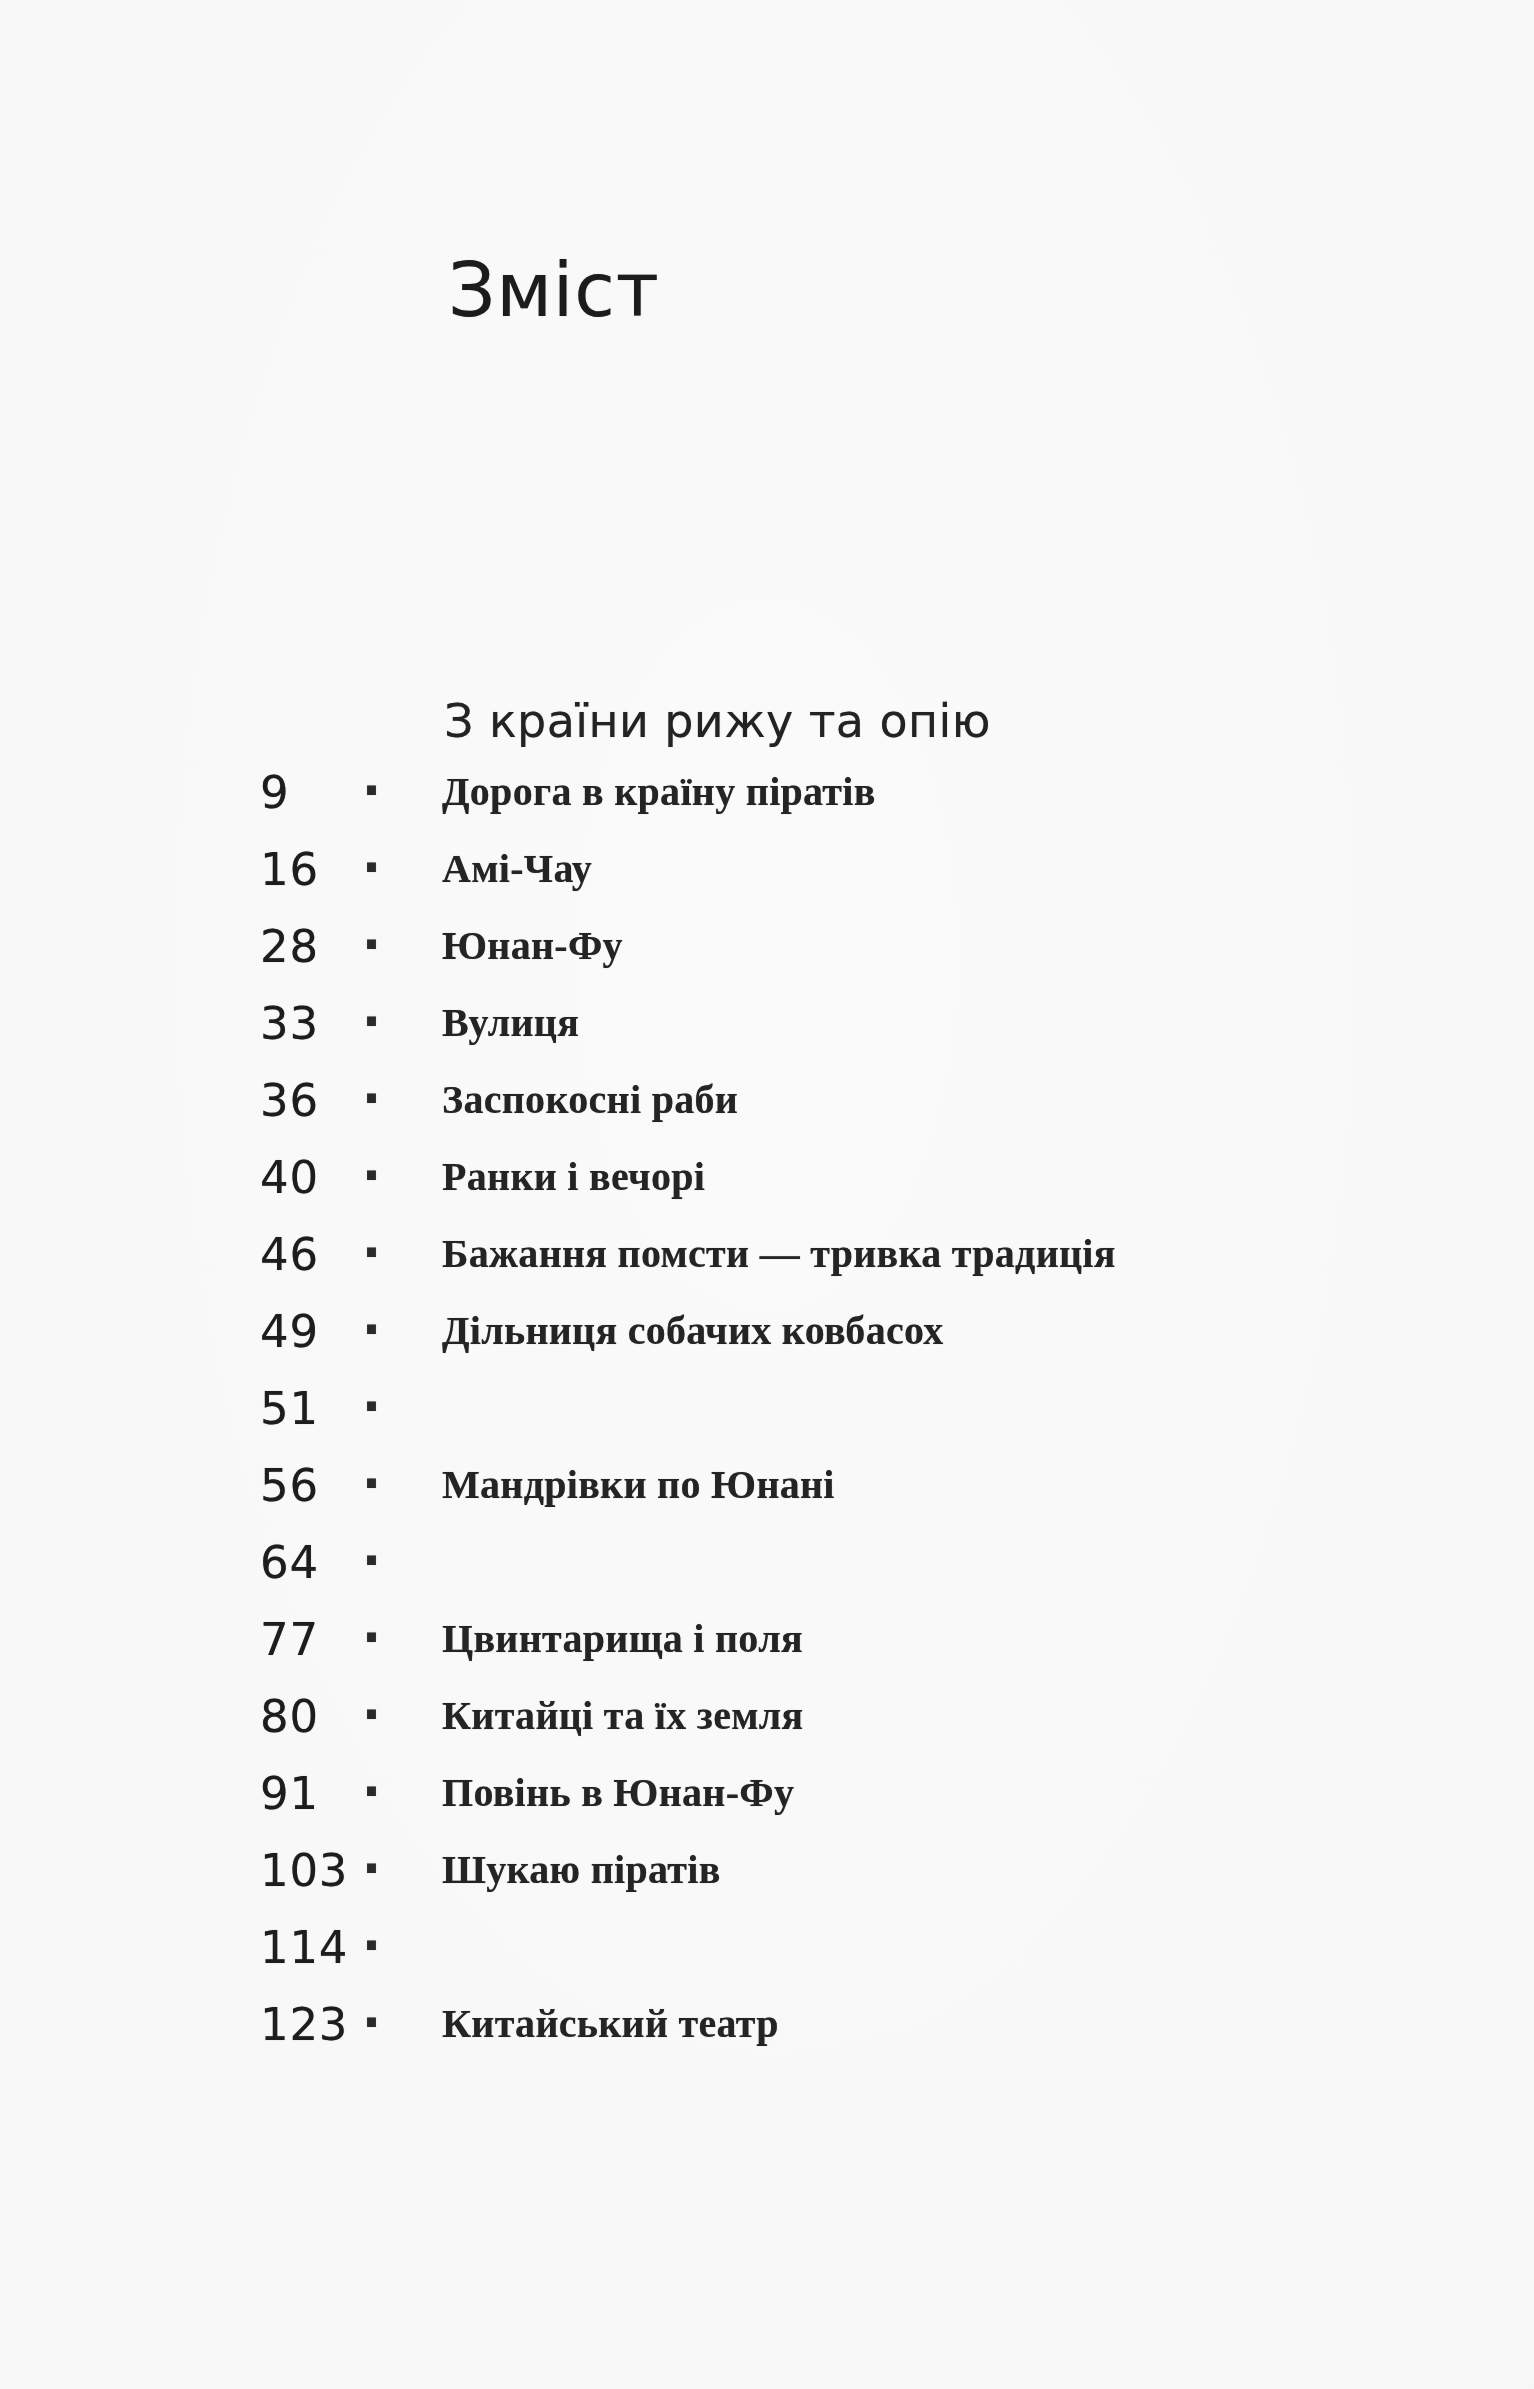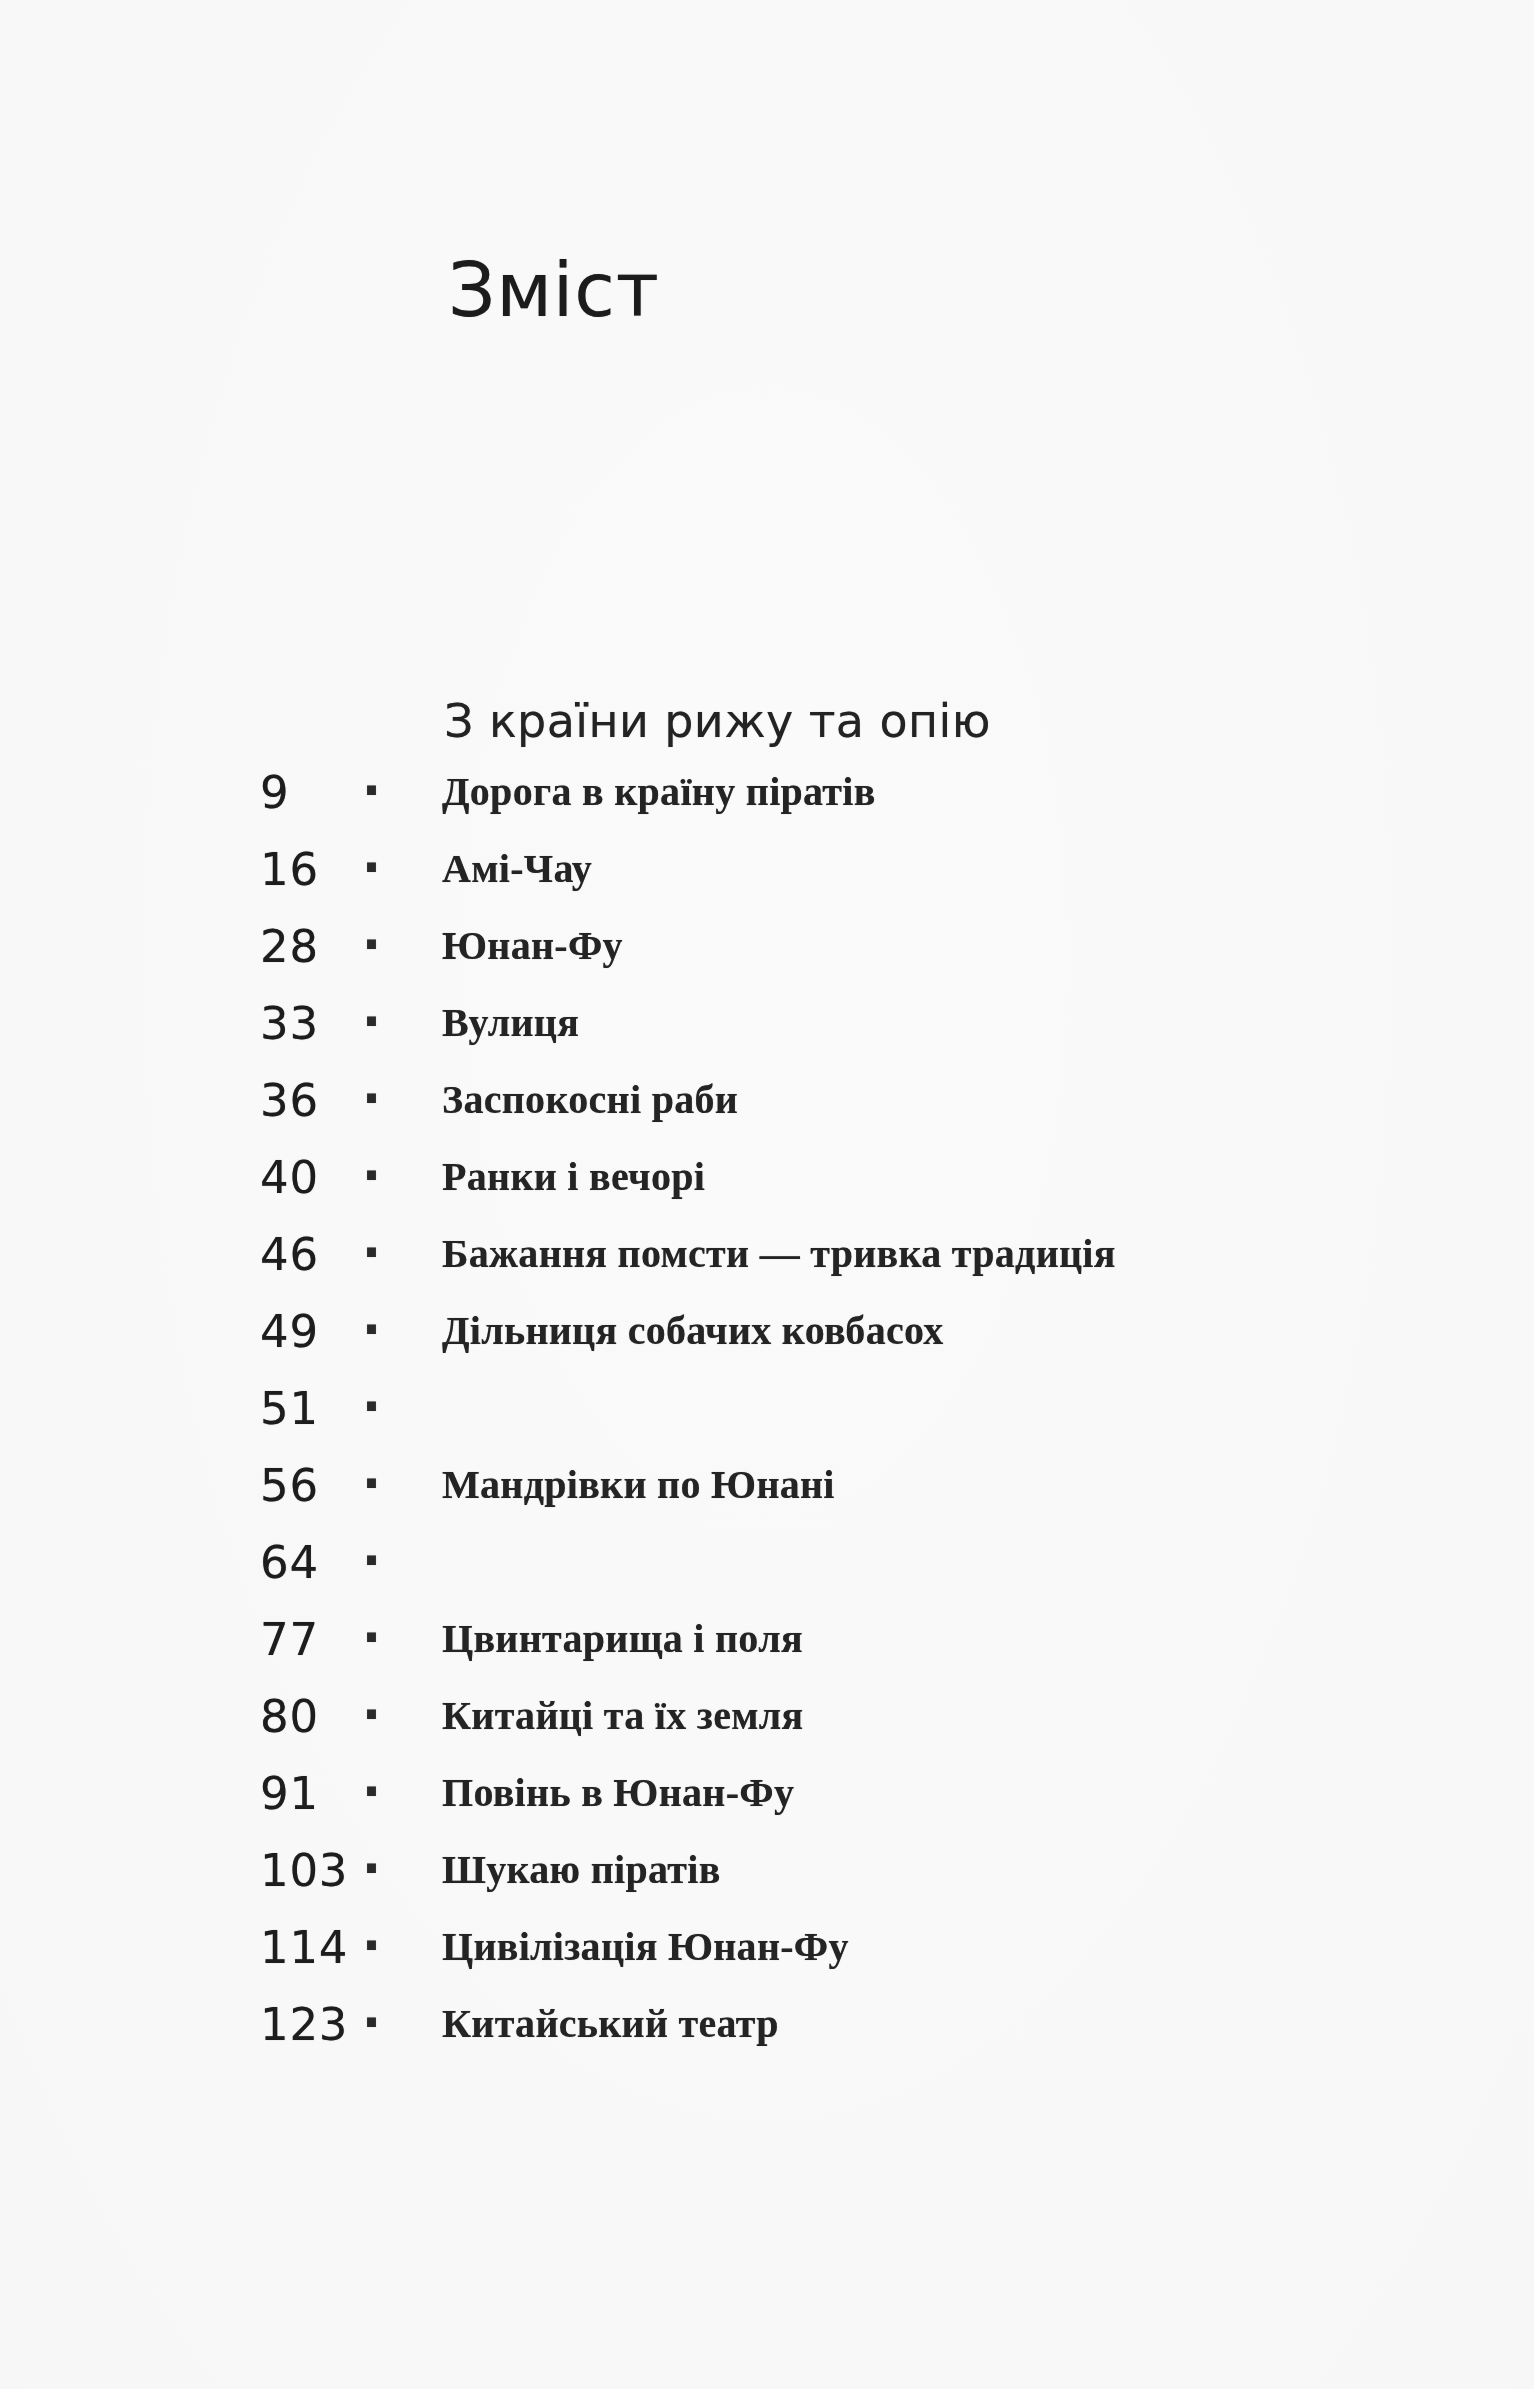--- a/index.html
+++ b/index.html
@@ -193,21 +193,20 @@
 
   <div class="toc-row">
     <span class="num">103</span>
     <span class="dot">·</span>
     <span class="title">Шукаю піратів</span>
   </div>
 
   <div class="toc-row">
     <span class="num">114</span>
     <span class="dot">·</span>
-    <span class="title">Цивілізація Юнан-Фу</span>
   </div>
 
   <div class="toc-row">
     <span class="num">123</span>
     <span class="dot">·</span>
     <span class="title">Китайський театр</span>
   </div>
 </div>
 
 </div>

